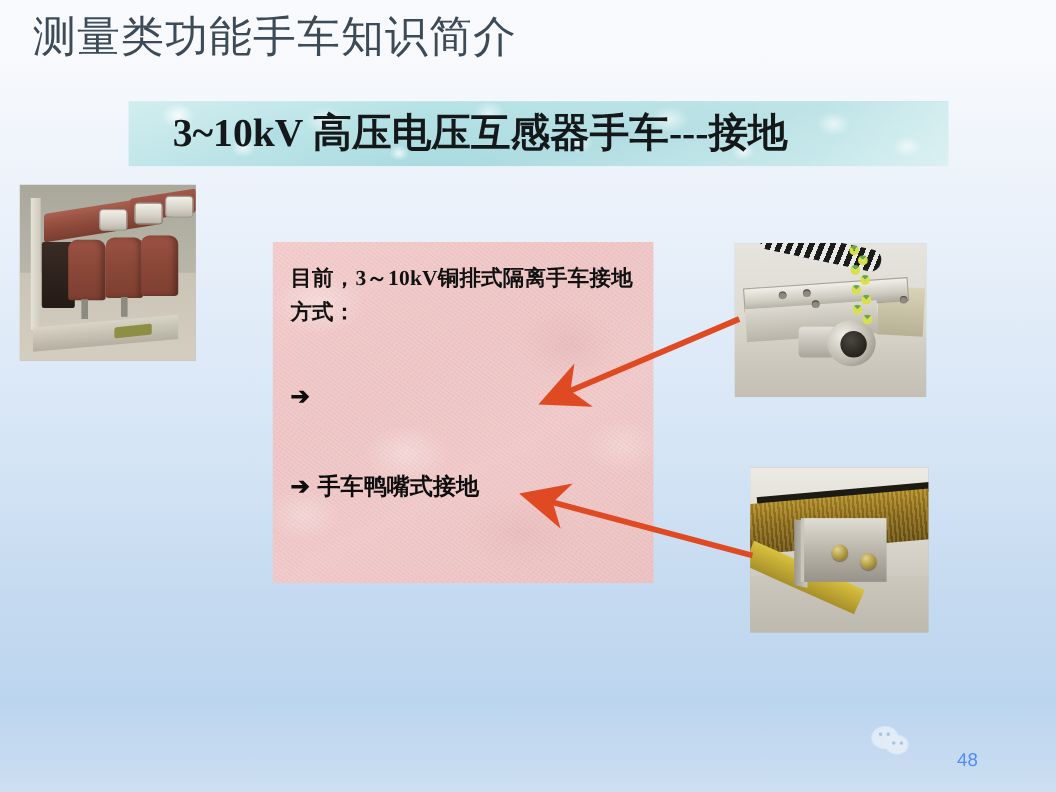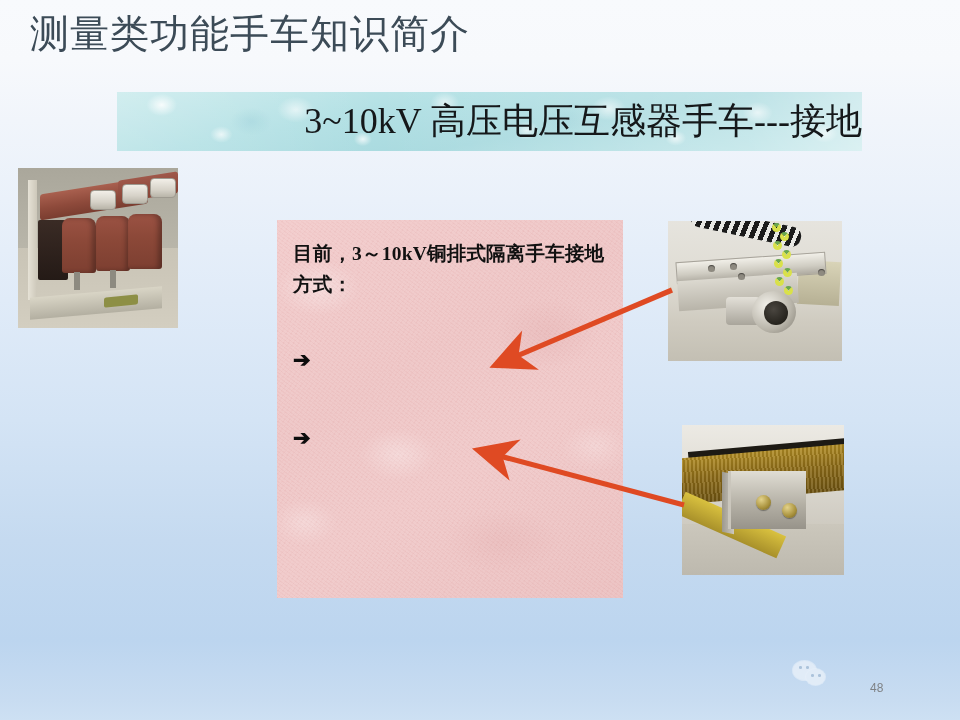--- a/index.html
+++ b/index.html
@@ -44,22 +44,22 @@
       radial-gradient(ellipse 28px 19px at 60% 45%, rgba(150,205,215,.4), rgba(150,205,215,0) 70%),
       linear-gradient(170deg, #c8eaec 0%, #b2e0e4 35%, #a9dadf 60%, #bde5e8 100%);
   }
   #title-banner .sheen {
     position:absolute; inset:0;
     background:linear-gradient(to right, rgba(255,255,255,.18), rgba(255,255,255,0) 35%, rgba(255,255,255,.25) 85%, rgba(255,255,255,.45));
   }
   #banner-text {
     position:relative;
     font-family:"Liberation Serif", serif;
-    font-weight:normal; font-size:36px; line-height:59px;
-    color:#15181a; text-align:right; white-space:nowrap;margin-left:40px;
+    font-weight:bold; font-size:36px; line-height:59px;
+    color:#15181a; text-align:left; white-space:nowrap;margin-left:40px;
   }
 
   
   .photo { position:absolute; overflow:hidden; background:#b9b9b0; }
 
   
   #photo-vt-trolley { left:18px; top:168px; width:160px; height:160px; }
   #photo-vt-trolley .bg {
     position:absolute; inset:0;
     background:linear-gradient(to bottom,#b4b0a4 0%,#c0bcb0 40%,#cfcabd 70%,#c7c2b5 100%);
@@ -142,21 +142,21 @@
     background:radial-gradient(circle at 35% 30%,#e3d28a,#a8913c 60%,#6f5e20);
     box-shadow:0 1px 1px rgba(0,0,0,.35); }
   .db-ylbar { position:absolute; left:-6px; top:88px; width:110px; height:24px;
     background:linear-gradient(to bottom,#d9c13f,#a8902a);
     transform:rotate(24deg); }
   .db-floor { position:absolute; left:0; bottom:0; width:100%; height:34%;
     background:linear-gradient(to bottom,#cbc7bc,#bdb9ae); }
 
   
   #content-card {
-    position:absolute; left:277px; top:220px; width:346px; height:378px;
+    position:absolute; left:248px; top:220px; width:346px; height:310px;
     overflow:hidden;
     background:
       radial-gradient(ellipse 60px 40px at 12% 18%, rgba(255,255,255,.35), rgba(255,255,255,0) 70%),
       radial-gradient(ellipse 70px 50px at 78% 30%, rgba(214,150,150,.22), rgba(214,150,150,0) 72%),
       radial-gradient(ellipse 55px 38px at 35% 62%, rgba(255,255,255,.3), rgba(255,255,255,0) 70%),
       radial-gradient(ellipse 80px 46px at 65% 85%, rgba(214,150,150,.18), rgba(214,150,150,0) 72%),
       radial-gradient(ellipse 48px 34px at 8% 80%, rgba(255,255,255,.26), rgba(255,255,255,0) 70%),
       radial-gradient(ellipse 50px 36px at 92% 60%, rgba(255,255,255,.22), rgba(255,255,255,0) 70%),
       linear-gradient(150deg,#f2cbcb 0%,#eec4c4 38%,#f0c8c8 62%,#ebbfbf 100%);
   }
@@ -199,21 +199,21 @@
   #wechat-icon .dot { position:absolute; width:2.6px; height:2.6px; border-radius:50%;
     background:#9fb7cf; }
   #watermark-text {
     font-family:"Liberation Serif", serif;
     font-size:25px; color:#f2f6fb; letter-spacing:1px;
     text-shadow:0 0 2px rgba(255,255,255,.7);
   }
   #page-number {
     position:absolute; left:870px; top:681px;
     font-family:"Liberation Sans", sans-serif;
-    font-size:12px; color:#737373; opacity:.85;
+    font-size:17px; color:#3b82f6; opacity:.85;
   }
 </style>
 </head>
 <body>
 
 <div id="page-heading">测量类功能手车知识简介</div>
 
 <div id="title-banner">
   <div class="sheen"></div>
   <div id="banner-text">3~10kV   高压电压互感器手车---接地</div>
@@ -283,20 +283,21 @@
   <div class="noise"></div>
   <div class="card-inner">
     <div id="intro-text">目前，3～10kV铜排式隔离手车接地方式：</div>
 
     <div class="bullet-row" id="bullet-copper-rod">
       <span class="arrow-glyph">➔</span>
     </div>
 
     <div class="bullet-row" id="bullet-duckbill">
       <span class="arrow-glyph">➔</span>
+      <span>手车鸭嘴式接地</span>
     </div>
   </div>
 </div>
 
 <svg id="arrow-layer" viewBox="0 0 960 720" width="960" height="720">
   <defs>
     <marker id="ah" markerWidth="9" markerHeight="9" refX="7.2" refY="4.5" orient="auto" markerUnits="strokeWidth">
       <path d="M9,4.5 L0.4,8.6 L2.9,4.5 L0.4,0.4 Z" fill="#df4a23"></path>
     </marker>
   </defs>

